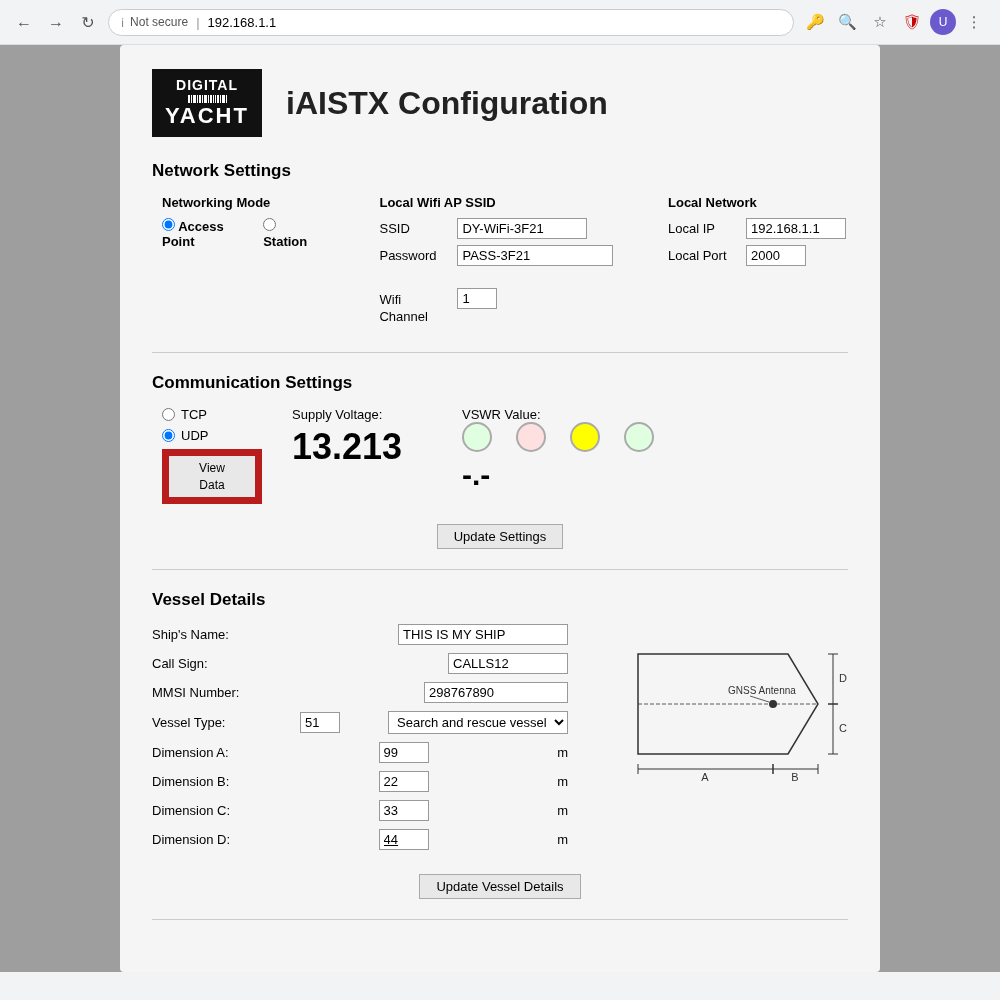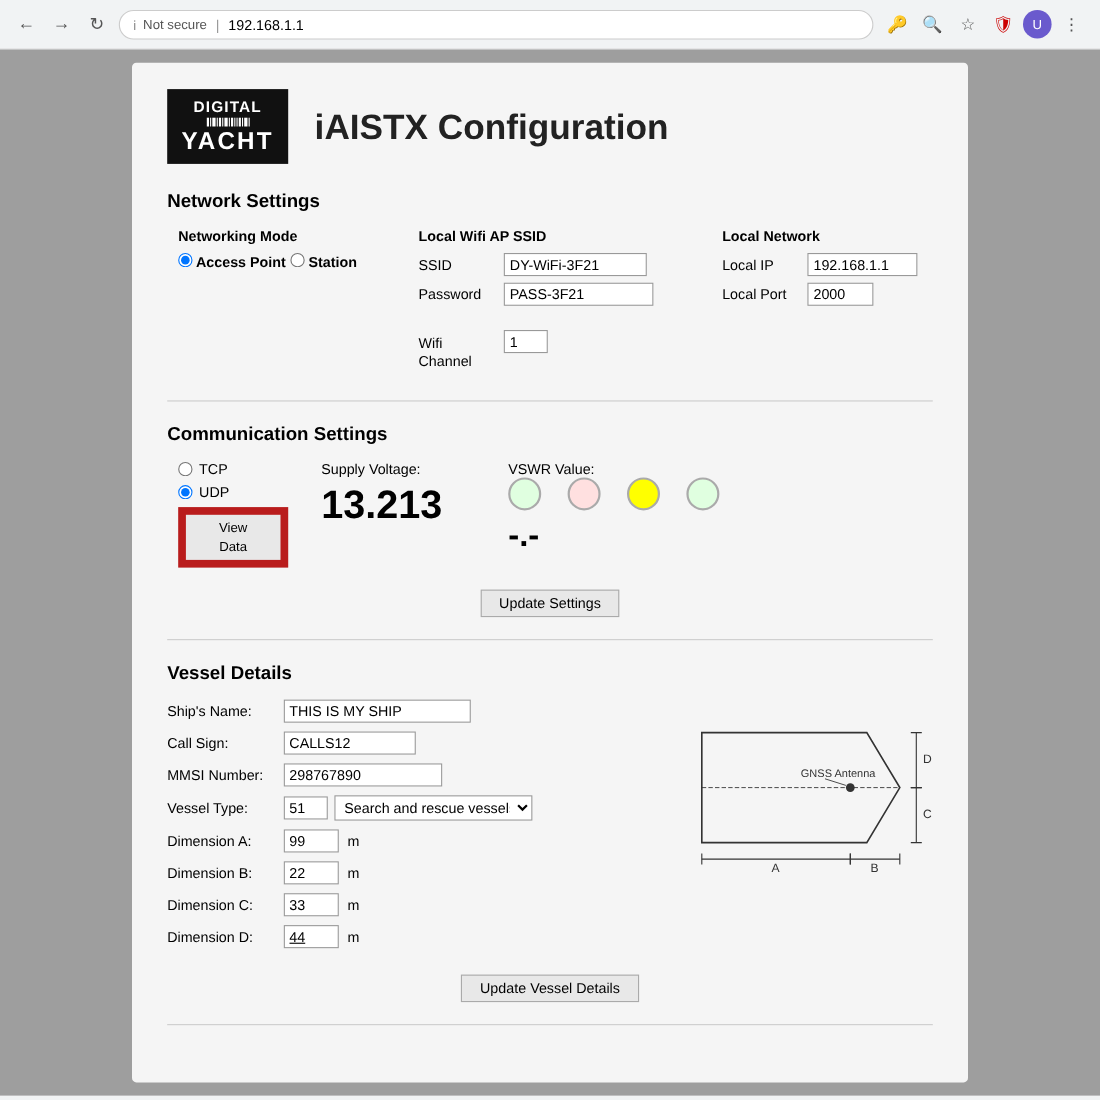--- a/index.html
+++ b/index.html
@@ -64,21 +64,20 @@
       width: 26px; height: 26px;
       border-radius: 50%;
       background: #6a5acd;
       display: flex; align-items: center; justify-content: center;
       color: white; font-size: 12px;
     }
 
     
     .browser-body {
       background: #9e9e9e;
-      padding: 12px;
     }
     .page-card {
       background: #f5f5f5;
       margin: 0 auto;
       max-width: 760px;
       padding: 24px 32px 32px;
       border-radius: 4px;
       min-height: 860px;
     }
 
@@ -215,20 +214,21 @@
       align-items: flex-start;
     }
     .vessel-form { flex: 1; }
     .vessel-diagram { flex: 0 0 260px; }
 
     .vessel-row {
       display: flex;
       align-items: center;
       margin-bottom: 8px;
       gap: 6px;
+      justify-content: space-between;
     }
     .vessel-label { min-width: 100px; font-size: 13px; }
     .vessel-input {
       border: 1px solid #999;
       padding: 2px 4px;
       font-size: 13px;
       background: #fff;
     }
     .vessel-select {
       border: 1px solid #999;
@@ -314,21 +314,21 @@
         </div>
 
         <div class="wifi-ssid-section">
           <div class="section-subtitle">Local Wifi AP SSID</div>
           <div class="form-group">
             <span class="form-label">SSID</span>
             <input class="form-input" type="text" style="width: 130px;" value="DY-WiFi-3F21">
           </div>
           <div class="form-group">
             <span class="form-label">Password</span>
-            <input class="form-input" type="text" style="width: 136px;" value="PASS-3F21">
+            <input class="form-input" type="text" style="width: 156px;" value="PASS-3F21">
           </div>
           <div class="form-group">
             <span class="form-label" style="min-width:70px; line-height:1.3;margin-top:20px;">Wifi<br>Channel</span>
             <input class="form-input" type="text" style="width: 40px;" value="1">
           </div>
         </div>
 
         <div class="local-network-section">
           <div class="section-subtitle">Local Network</div>
           <div class="form-group">

